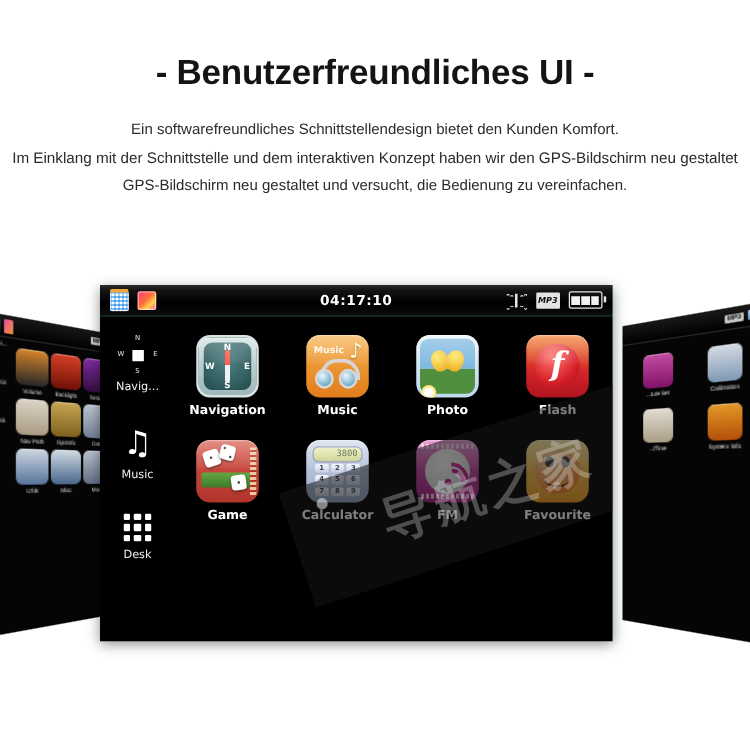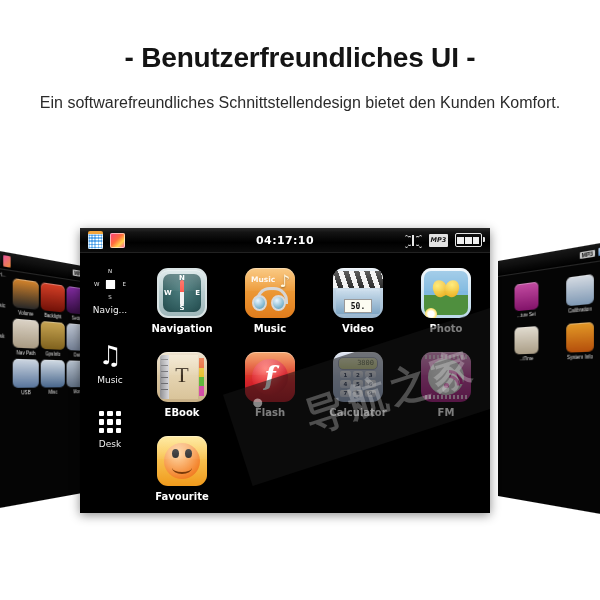--- a/index.html
+++ b/index.html
@@ -13,21 +13,21 @@
 
   
   .headline{
     position:absolute;left:0;top:42px;width:600px;text-align:center;
     font-size:28px;font-weight:bold;color:#141414;letter-spacing:-0.2px;
   }
   .copy{
     position:absolute;left:0;top:92px;width:600px;text-align:center;
     color:#2b2b2b;
   }
-  .copy .ln{font-size:16px;line-height:22.5px;white-space:nowrap;}
+  .copy .ln{font-size:12px;line-height:22.5px;white-space:nowrap;}
   .copy .ln.wide{font-size:12.2px;}
 
   
   .cluster{position:absolute;left:0;top:215px;width:600px;height:290px;}
 
   
   .side{
     position:absolute;top:0;background:#050505;overflow:hidden;
   }
   .side-left{
@@ -341,20 +341,22 @@
 </style>
 </head>
 <body>
 
 <div class="page">
 
   <div class="headline">- Benutzerfreundliches UI -</div>
 
   <div class="copy">
     <div class="ln">Ein softwarefreundliches Schnittstellendesign bietet den Kunden Komfort.</div>
+    <div class="ln wide">Im Einklang mit der Schnittstelle und dem interaktiven Konzept haben wir den GPS-Bildschirm neu gestaltet</div>
+    <div class="ln">GPS-Bildschirm neu gestaltet und versucht, die Bedienung zu vereinfachen.</div>
   </div>
 
   <div class="cluster">
 
     <div class="side side-left">
       <div class="side-bar">
         <i class="sb-mini a"></i>
         <i class="sb-mini b"></i>
         <span class="sb-mp3">MP3</span>
       </div>
@@ -509,59 +511,59 @@
               <span class="nt">♪</span>
               <span class="hp">
                 <span class="band"></span>
                 <span class="cup l"></span>
                 <span class="cup r"></span>
               </span>
             </div>
             <div class="app-lb">Music</div>
           </div>
 
-          <div class="app">
-            <div class="app-ic ic-video">
-              <span class="board"></span>
-              <span class="body"></span>
-              <span class="disp">50.</span>
-            </div>
-            <div class="app-lb">Video</div>
-          </div>
 
           <div class="app">
             <div class="app-ic ic-photo">
               <span class="sky"></span>
               <span class="bf">
                   <span class="wg l"></span>
                   <span class="wg r"></span>
                 </span>
               <span class="flw"></span>
             </div>
             <div class="app-lb">Photo</div>
           </div>
 
-          <div class="app">
-            <div class="app-ic ic-ebook">
-              <span class="pg"></span>
-              <span class="tabs"></span>
-              <span class="spine"></span>
-              <span class="t">T</span>
-            </div>
-            <div class="app-lb">EBook</div>
-          </div>
 
           <div class="app">
             <div class="app-ic ic-flash">
               <span class="circ"></span>
               <span class="f">f</span>
             </div>
             <div class="app-lb">Flash</div>
           </div>
 
+          <div class="app">
+            <div class="app-ic ic-game">
+              <span class="felt"></span>
+              <span class="strip"></span>
+              <span class="die d1">
+                  <i class="pip" style="left:5px;top:5px"></i>
+                </span>
+              <span class="die d2">
+                  <i class="pip" style="left:2px;top:2px"></i>
+                  <i class="pip" style="right:2px;bottom:2px"></i>
+                </span>
+              <span class="die d3">
+                  <i class="pip" style="left:4.5px;top:4.5px"></i>
+                </span>
+            </div>
+            <div class="app-lb">Game</div>
+          </div>
 
 
           <div class="app">
             <div class="app-ic ic-calc">
               <span class="disp">3800</span>
               <span class="keys">
                 <b>1</b>
                 <b>2</b>
                 <b>3</b>
                 <b>4</b>

